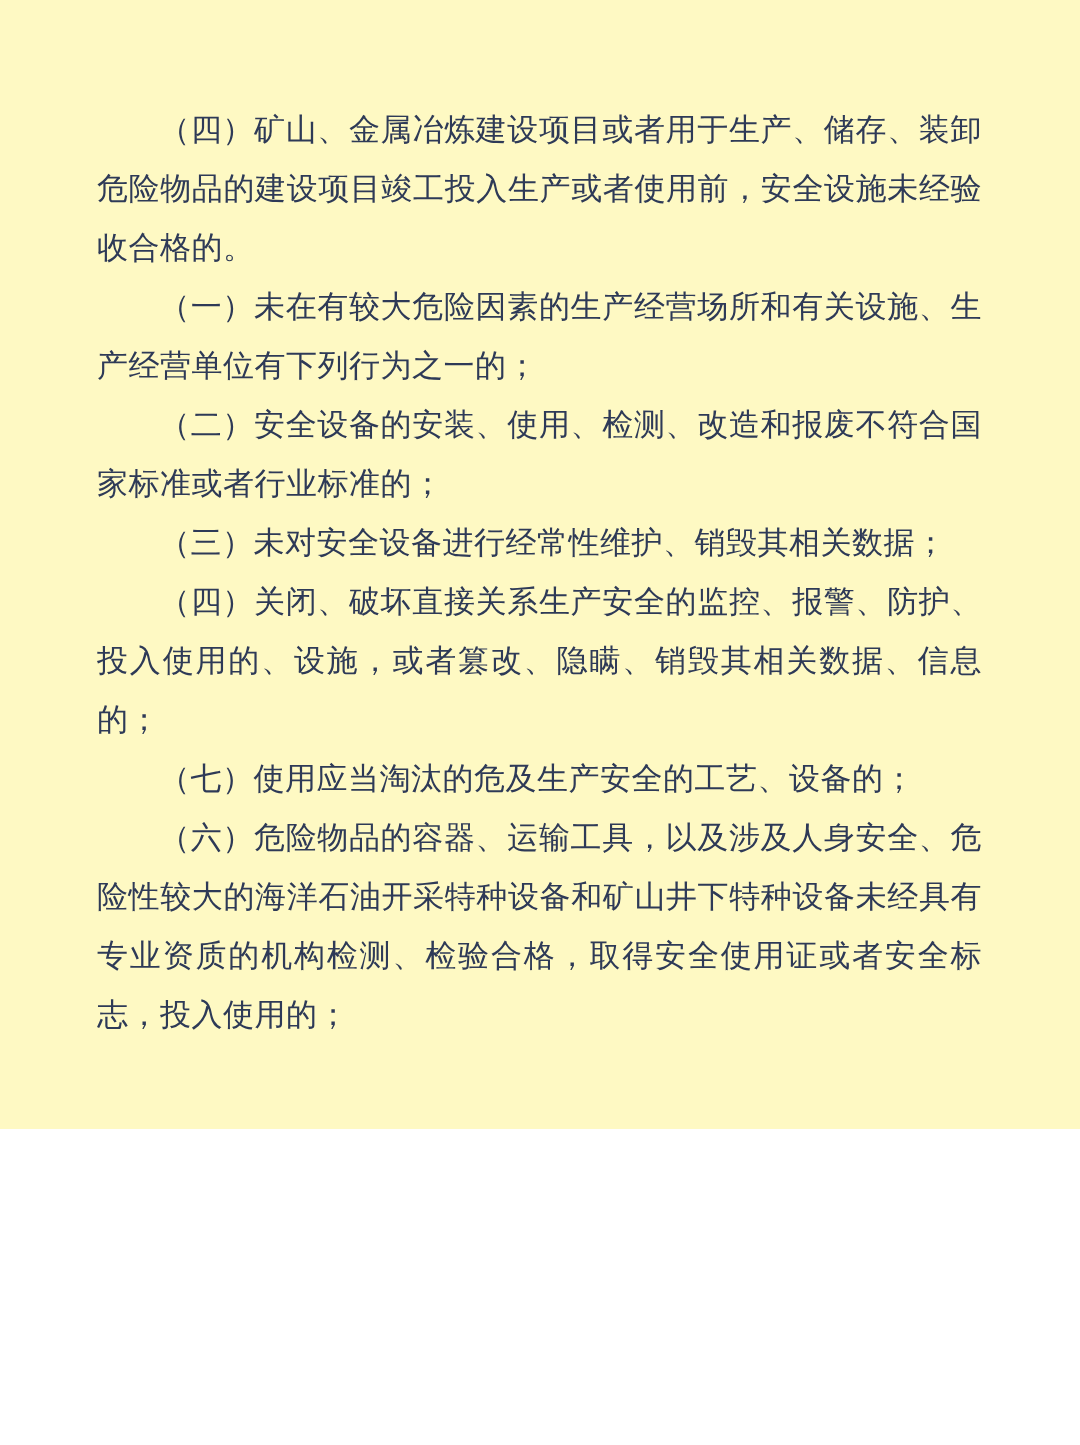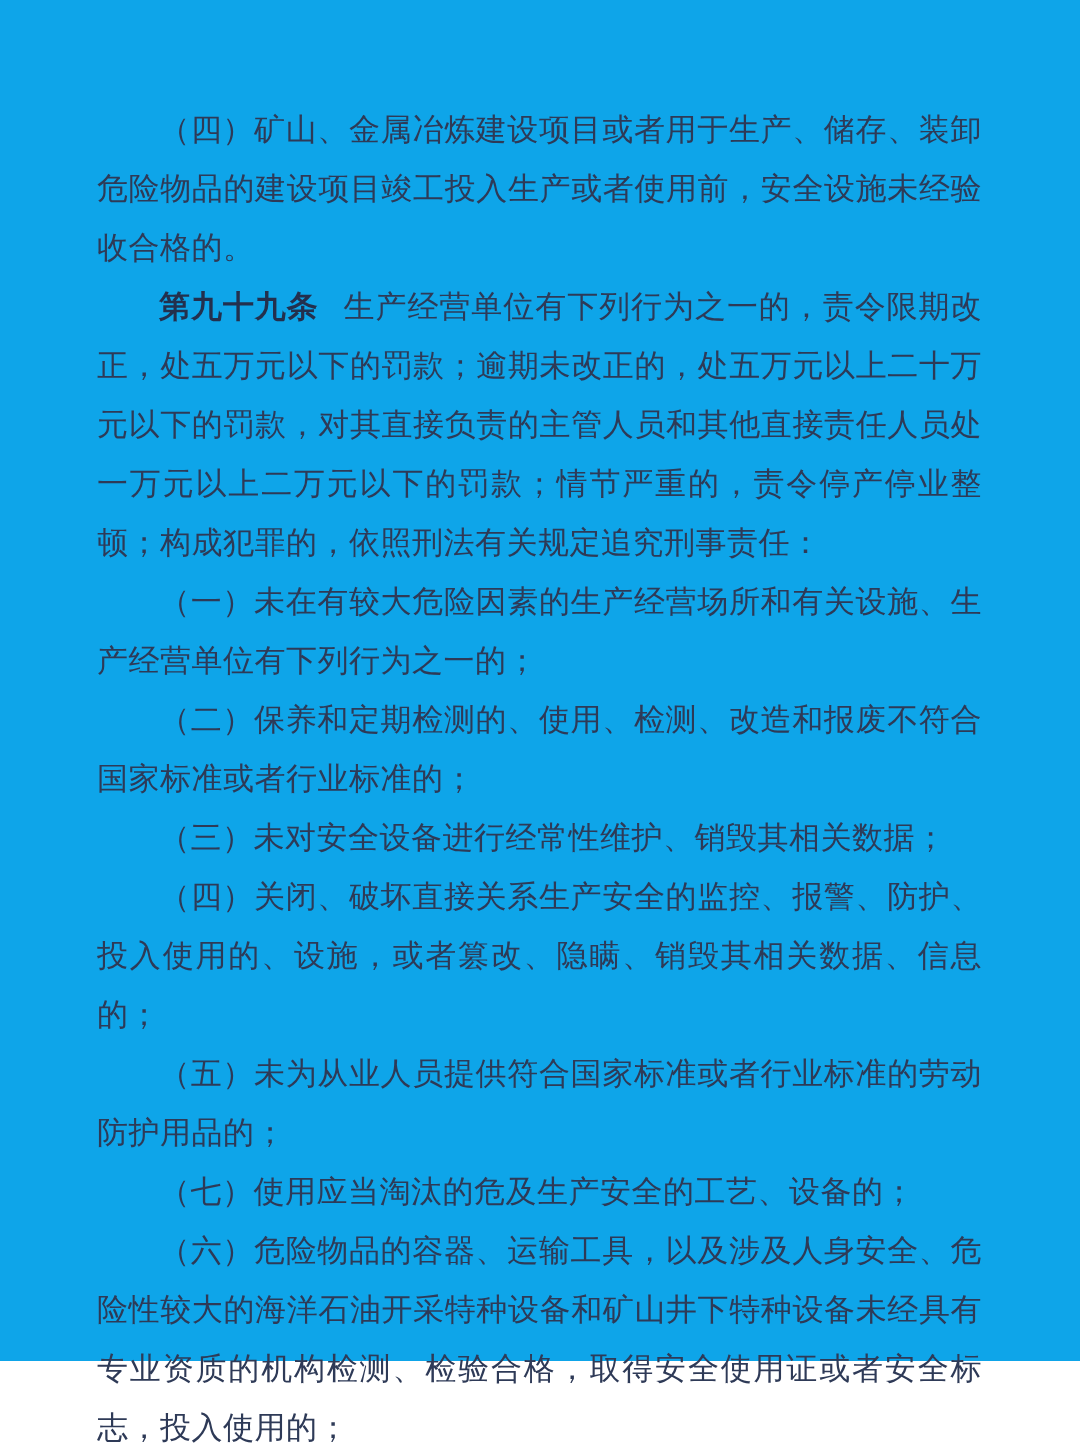--- a/index.html
+++ b/index.html
@@ -9,23 +9,23 @@
   }
   body {
     width: 1080px;
     height: 1445px;
     overflow: hidden;
     font-family: "Liberation Serif", "DejaVu Serif", serif;
   }
   .page {
     box-sizing: border-box;
     width: 1080px;
-    height: 1361px;
+    height: 1129px;
     padding: 100px 98px 0 97px;
-    background: #0ea5e9;
+    background: #fef9c3;
     color: #2e3a57;
   }
   .page p {
     margin: 0;
     font-size: 31px;
     line-height: 59px;
     text-align: justify;
     text-indent: 2em;
     word-break: break-all;
     letter-spacing: 0.5px;
@@ -36,29 +36,27 @@
     margin-right: 0.8em;
   }
 </style>
 </head>
 <body>
 
 <div class="page">
 
   <p><span>（四）矿山、金属冶炼建设项目或者用于生产、储存、装卸危险物品的建设项目竣工投入生产或者使用前，安全设施未经验收合格的。</span></p>
 
-  <p><span class="article-no">第九十九条</span><span>生产经营单位有下列行为之一的，责令限期改正，处五万元以下的罚款；逾期未改正的，处五万元以上二十万元以下的罚款，对其直接负责的主管人员和其他直接责任人员处一万元以上二万元以下的罚款；情节严重的，责令停产停业整顿；构成犯罪的，依照刑法有关规定追究刑事责任：</span></p>
 
   <p><span>（一）未在有较大危险因素的生产经营场所和有关设施、生产经营单位有下列行为之一的；</span></p>
 
-  <p><span>（二）保养和定期检测的、使用、检测、改造和报废不符合国家标准或者行业标准的；</span></p>
+  <p><span>（二）安全设备的安装、使用、检测、改造和报废不符合国家标准或者行业标准的；</span></p>
 
   <p><span>（三）未对安全设备进行经常性维护、销毁其相关数据；</span></p>
 
   <p><span>（四）关闭、破坏直接关系生产安全的监控、报警、防护、投入使用的、设施，或者篡改、隐瞒、销毁其相关数据、信息的；</span></p>
 
-  <p><span>（五）未为从业人员提供符合国家标准或者行业标准的劳动防护用品的；</span></p>
 
   <p><span>（七）使用应当淘汰的危及生产安全的工艺、设备的；</span></p>
 
   <p><span>（六）危险物品的容器、运输工具，以及涉及人身安全、危险性较大的海洋石油开采特种设备和矿山井下特种设备未经具有专业资质的机构检测、检验合格，取得安全使用证或者安全标志，投入使用的；</span></p>
 
 </div>
 
 </body></html>

